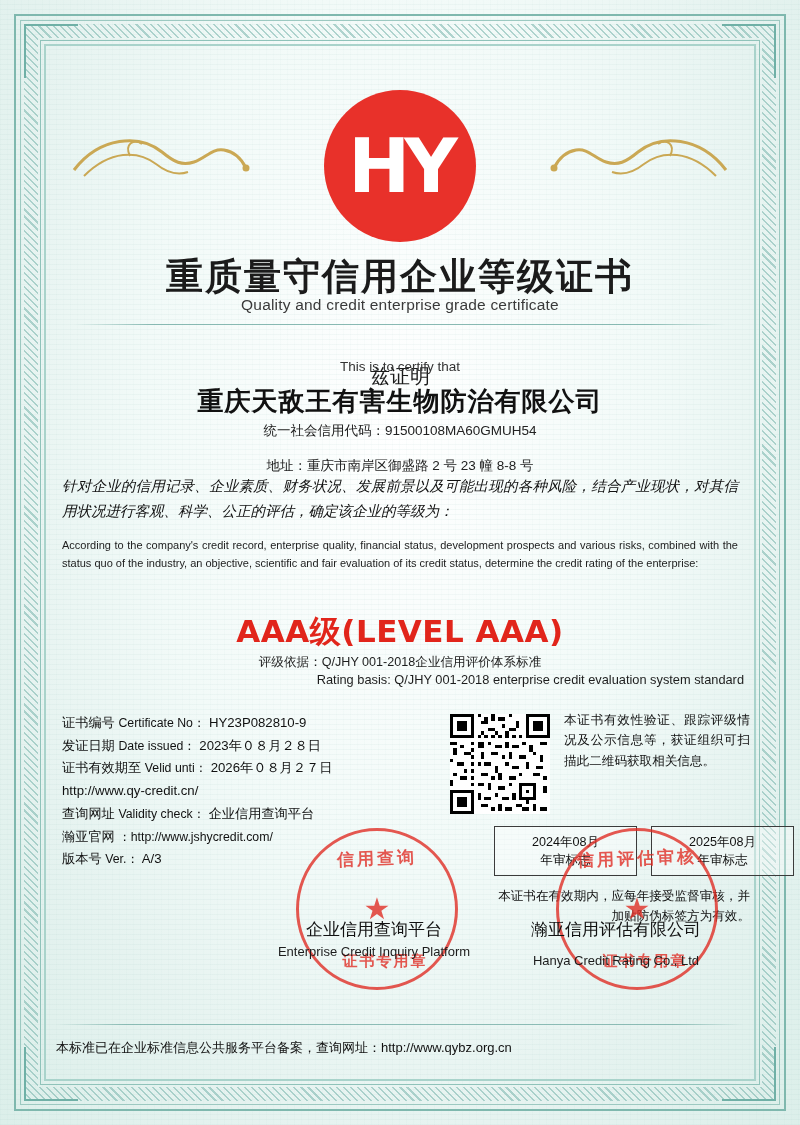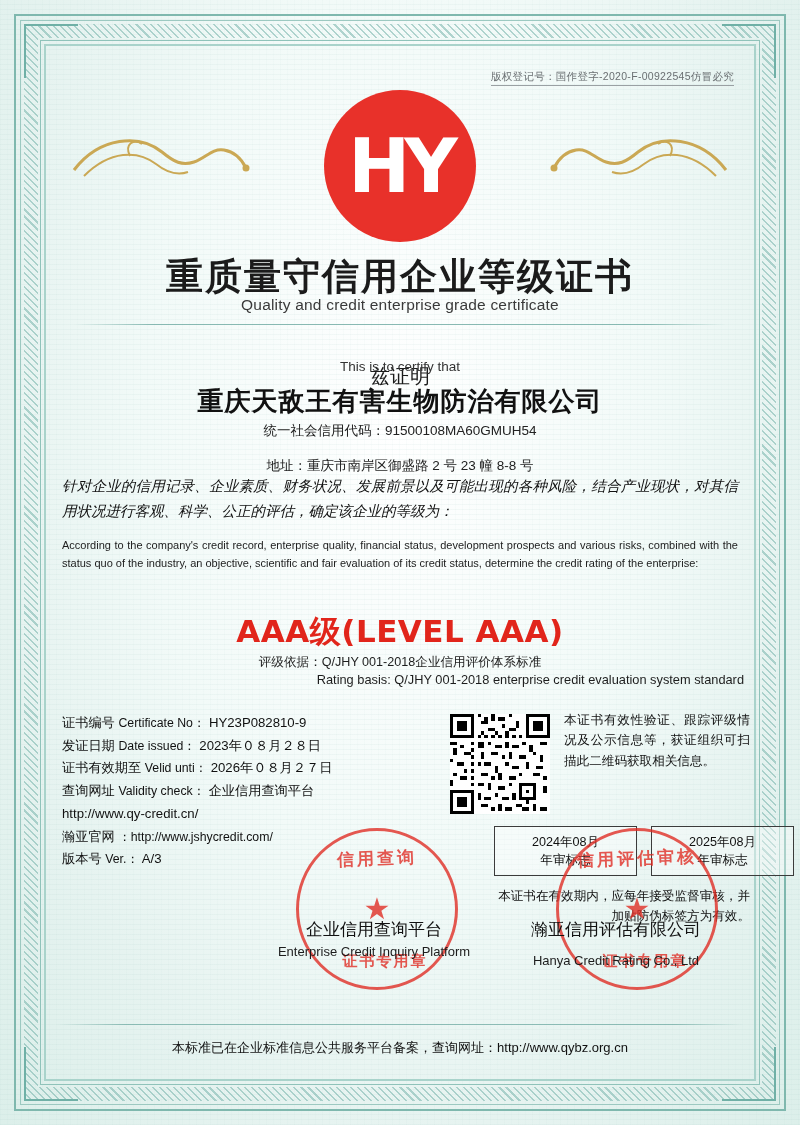--- a/index.html
+++ b/index.html
@@ -219,42 +219,41 @@
     position:absolute;left:430px;top:862px;width:260px;text-align:center;
     font-size:17px;color:#111;font-family:"DejaVu Sans", sans-serif;
   }
   .org-right .en{font-size:13px;color:#1c1c1c;margin-top:12px;font-family:"Liberation Sans",sans-serif;}
 
   .footer-rule{
     position:absolute;left:0;right:0;bottom:44px;height:1px;
     background:linear-gradient(90deg, rgba(110,170,162,0) 0%, rgba(110,170,162,.75) 10%, rgba(110,170,162,.75) 90%, rgba(110,170,162,0) 100%);
   }
   .footer{
-    position:absolute;left:0;right:0;bottom:12px;text-align:center;
+    position:absolute;left:0;right:0;bottom:12px;
     font-size:13px;color:#111;
   }
 </style>
 </head>
 <body>
 
 <div class="cert">
 
   <div class="frame-outer"></div>
   <div class="frame-mid"></div>
   <div class="frame-guilloche"></div>
   <div class="frame-inner"></div>
   <div class="frame-inner2"></div>
   <div class="corner tl"></div>
   <div class="corner tr"></div>
   <div class="corner bl"></div>
   <div class="corner br"></div>
 
   <div class="content">
 
-    <div class="copyright">版权登记号：国作登字-2020-F-00922545仿冒必究</div>
 
     <div class="flourish left">
       <svg width="190" height="70" viewBox="0 0 190 70">
         <path d="M4,44 C30,10 70,8 92,26 C104,36 112,40 124,36 C136,32 142,22 154,24 C166,26 172,34 176,42" fill="none" stroke="#c9a44c" stroke-width="3"></path>
         <path d="M14,50 C40,24 68,24 86,38 C96,46 106,50 118,46" fill="none" stroke="#c9a44c" stroke-width="2"></path>
         <circle cx="176" cy="42" r="3.5" fill="#c9a44c"></circle>
         <path d="M60,30 C54,18 64,12 72,18" fill="none" stroke="#c9a44c" stroke-width="2"></path>
       </svg>
     </div>
     <div class="flourish right">
@@ -302,26 +301,26 @@
         <span class="lbl-cn">发证日期</span>
         <span class="lbl-en">Date issued：</span>
         <span class="val">2023年０８月２８日</span>
       </div>
       <div class="row">
         <span class="lbl-cn">证书有效期至</span>
         <span class="lbl-en">Velid unti：</span>
         <span class="val">2026年０８月２７日</span>
       </div>
       <div class="row">
+        <span class="val">http://www.qy-credit.cn/</span>
+      </div>
+      <div class="row">
         <span class="lbl-cn">查询网址</span>
         <span class="lbl-en">Validity check：</span>
         <span class="val">企业信用查询平台</span>
-      </div>
-      <div class="row">
-        <span class="val">http://www.qy-credit.cn/</span>
       </div>
       <div class="row">
         <span class="lbl-cn">瀚亚官网</span>
         <span class="lbl-en">：http://www.jshycredit.com/</span>
       </div>
       <div class="row">
         <span class="lbl-cn">版本号</span>
         <span class="lbl-en">Ver.：</span>
         <span class="val">A/3</span>
       </div>

